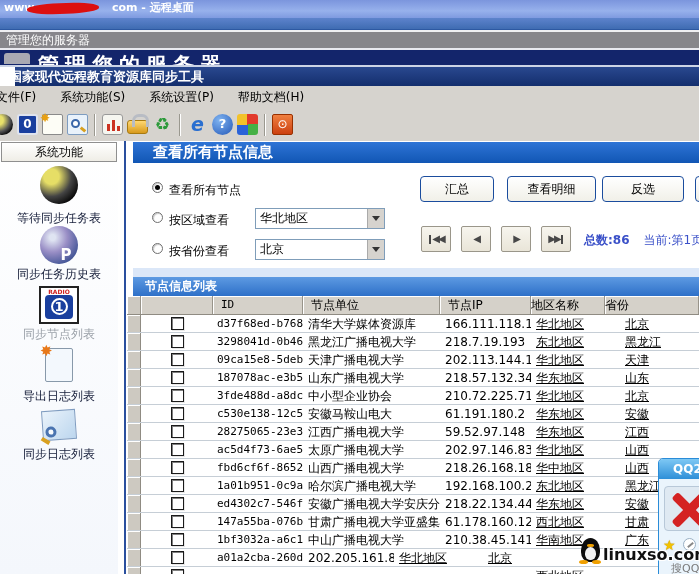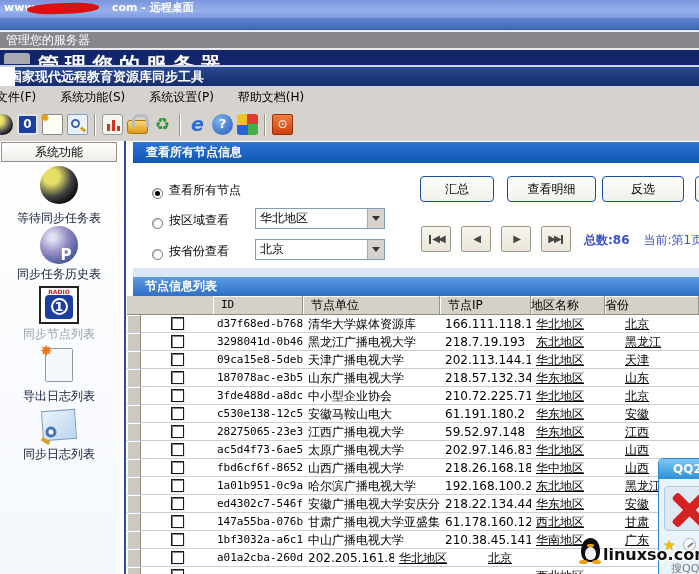--- a/index.html
+++ b/index.html
@@ -97,22 +97,22 @@
     border:1px solid #7f9cc0; transform:rotate(-4deg); }
   .ico-synclog .lens { position:absolute; left:2px; bottom:2px; width:11px; height:11px;
     border:3px solid #4a74b0; border-radius:50%; background:#ffffffcc; }
   .ico-synclog .lens::after { content:""; position:absolute; left:-8px; top:9px; width:9px;
     height:4px; background:#d8a020; transform:rotate(35deg); }
   .vrule { position:absolute; left:124px; top:141px; width:2px; height:433px; background:#2a4f9e; }
 
   
   .section-bar { position:absolute; left:133px; top:142px; width:566px; height:21px;
     background:linear-gradient(#2e74d6,#1156b4); color:#fff; font-weight:bold;
-    font-size:12px; line-height:21px; padding-left:13px; }
-  .radio-row { position:absolute; left:152px; display:flex; align-items:flex-end; font-size:12px; color:#000; }
+    font-size:15px; line-height:21px; padding-left:20px; }
+  .radio-row { position:absolute; left:152px; display:flex; align-items:flex-start; font-size:12px; color:#000; }
   .radio { width:11px; height:11px; border:1px solid #707070; border-radius:50%;
     background:#fff; margin-right:6px; position:relative;
     box-shadow:inset 1px 1px 1px #c9c9c9; }
   .radio.checked::after { content:""; position:absolute; left:2px; top:2px; width:5px; height:5px;
     background:#000; border-radius:50%; }
   .dropdown { position:absolute; left:255px; width:130px; height:21px; background:#fff;
     border:1px solid #7f9db9; font-size:12px; line-height:19px; padding-left:4px; color:#000; }
   .dropdown .dd-btn { position:absolute; right:0; top:0; width:17px; height:19px;
     background:#d6d3ce; border-left:1px solid #aaa; }
   .dropdown .dd-btn::after { content:""; position:absolute; left:4px; top:7px;
@@ -131,21 +131,21 @@
   .pg-status b { font-weight:bold; margin-right:14px; }
   .form-strip { position:absolute; left:133px; top:268px; width:566px; height:9px; background:#dbe7f8; }
   .list-bar { position:absolute; left:133px; top:277px; width:566px; height:19px;
     background:linear-gradient(#5d9ae2,#2e70c8); color:#fff; font-weight:bold;
     font-size:12px; line-height:19px; padding-left:12px; }
 
   
   .tbl { position:absolute; left:127px; top:296px; width:572px; height:278px; overflow:hidden;
     background:#fff; font-size:12px; }
   .trow { display:flex; width:572px; height:18px; border-bottom:1px solid #c6ced6; background:#fff; }
-  .trow.thead { height:19px; background:#d5d1c9; border-bottom:1px solid #8f8b82;align-items:center; }
+  .trow.thead { height:19px; background:#d5d1c9; border-bottom:1px solid #8f8b82; }
   .tc { overflow:hidden; white-space:nowrap; line-height:18px; color:#000; }
   .thead .tc { border-right:1px solid #98948a; box-shadow:inset 1px 1px 0 #ffffff; padding-left:8px; }
   .c-sel { width:14px; background:#cdc9c1; border-right:1px solid #8f8b82;
     box-shadow:inset 1px 1px 0 #fff; }
   .c-cb { width:72px; display:flex; align-items:center; justify-content:center; }
   .checkbox { width:13px; height:13px; background:#fff; border:1px solid #1a1a1a;
     box-shadow:inset 1px 1px 0 #808080, 1px 1px 0 #e8e8e8; }
   .c-id { width:90px; font-size:11px; font-family:"DejaVu Sans Mono",monospace; padding-left:4px; }
   .c-unit { width:137px; padding-left:5px; }
   .c-ip { width:91px; padding-left:5px; }

